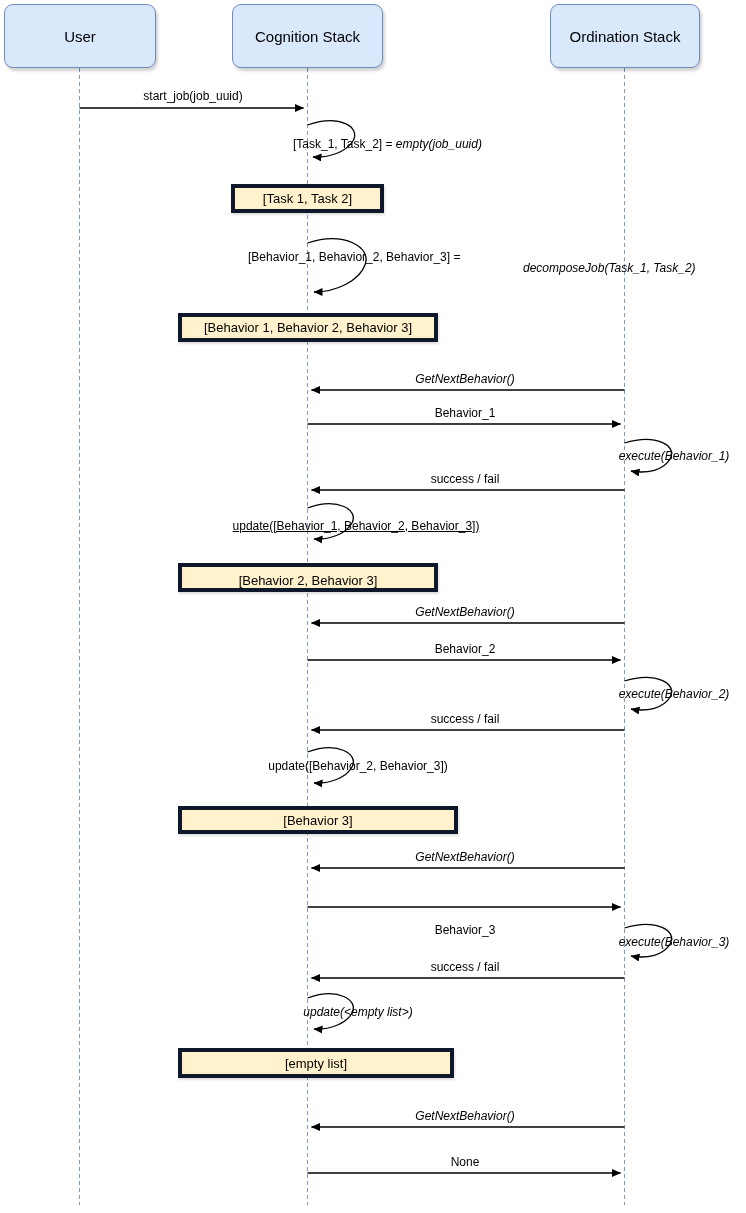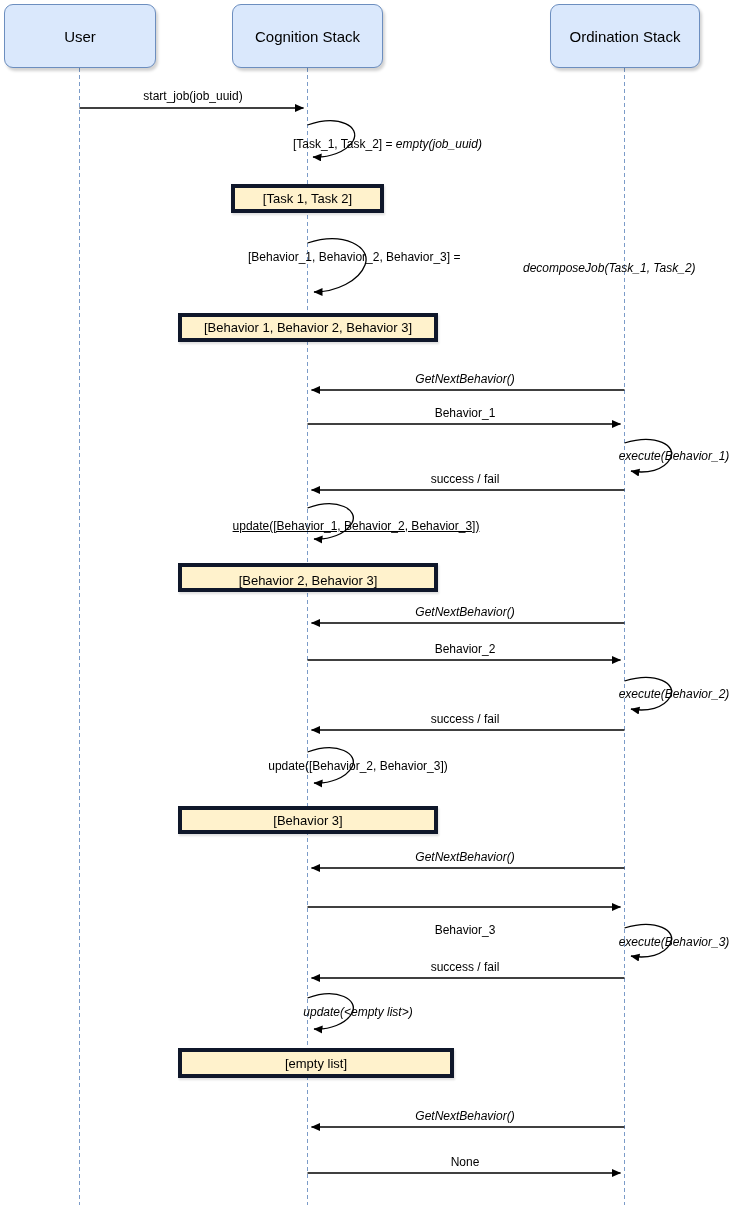--- a/index.html
+++ b/index.html
@@ -129,20 +129,20 @@
 
   <div class="note" style="left:231px; top:184px; width:153px; height:29px;">
     <span>[Task 1, Task 2]</span>
   </div>
   <div class="note" style="left:178px; top:313px; width:260px; height:29px;">
     <span>[Behavior 1, Behavior 2, Behavior 3]</span>
   </div>
   <div class="note" style="left:178px; top:563px; width:260px; height:29px;align-items:flex-end;">
     <span>[Behavior 2, Behavior 3]</span>
   </div>
-  <div class="note" style="left:178px; top:806px; width:260px; height:28px;">
+  <div class="note" style="left:178px; top:806px; width:280px; height:28px;">
     <span>[Behavior 3]</span>
   </div>
   <div class="note" style="left:178px; top:1048px; width:276px; height:30px;">
     <span>[empty list]</span>
   </div>
 
 </div>
 
 </body></html>

